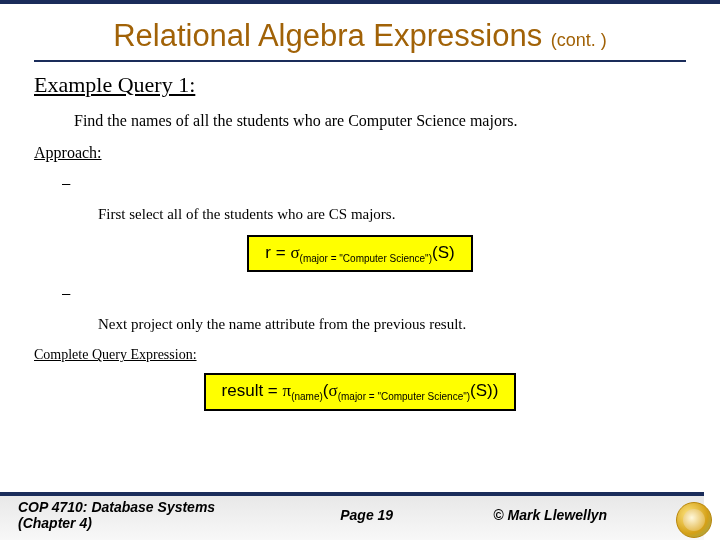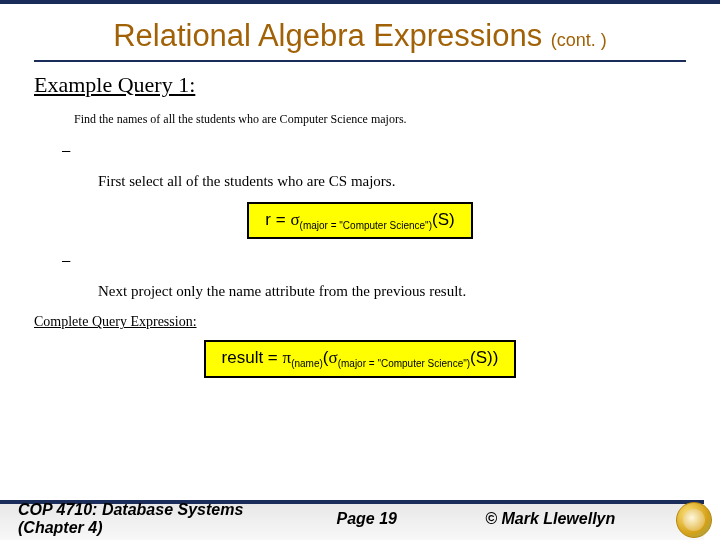--- a/index.html
+++ b/index.html
@@ -34,21 +34,21 @@
   }
   .content {
     padding: 0 34px;
   }
   .section-label {
     font-size: 22px;
     text-decoration: underline;
     margin-top: 10px;
   }
   .query-text {
-    font-size: 12px;
+    font-size: 16px;
     margin: 14px 0 14px 40px;
   }
   .approach-label {
     font-size: 16px;
     text-decoration: underline;
   }
   .step-row {
     display: flex;
     margin: 12px 0 12px 28px;
     font-size: 15px;
@@ -87,27 +87,27 @@
   .complete-label {
     font-size: 14px;
     text-decoration: underline;
     margin-top: 14px;
   }
   .footer {
     position: absolute;
     bottom: 0;
     left: 0;
     right: 16px;
-    height: 40px;
+    height: 48px;
     border-top: 4px solid #1a2c5a;
     background: linear-gradient(#e8e8e8, #f8f8f8);
     display: flex;
     align-items: center;
     font-family: Arial, Helvetica, sans-serif;
-    font-size: 16px;
+    font-size: 14px;
     font-weight: bold;
     font-style: italic;
     padding: 0 18px 6px 18px;
     color: #000;
   }
   .footer .f-left { flex: 1.4; text-align: left; }
   .footer .f-mid { flex: 1; text-align: center; }
   .footer .f-right { flex: 1; text-align: center; padding-right: 44px; }
   .logo {
     position: absolute;
@@ -137,20 +137,21 @@
   <span class="cont">(cont. )</span>
 </div>
 <div class="title-underline"></div>
 
 <div class="content">
 
   <div class="section-label">Example Query 1:</div>
 
   <div class="query-text">Find the names of all the students who are Computer Science majors.</div>
 
+  <div class="approach-label">Approach:</div>
 
   <div class="step-row">
     <div class="dash">–</div>
     <div class="step-text">First select all of the students who are CS majors.</div>
   </div>
 
   <div class="formula-wrap">
     <div class="formula">
       <span>r = </span><span class="sym">σ</span><span class="sub">(major = "Computer Science")</span><span class="arg">(S)</span>
     </div>

